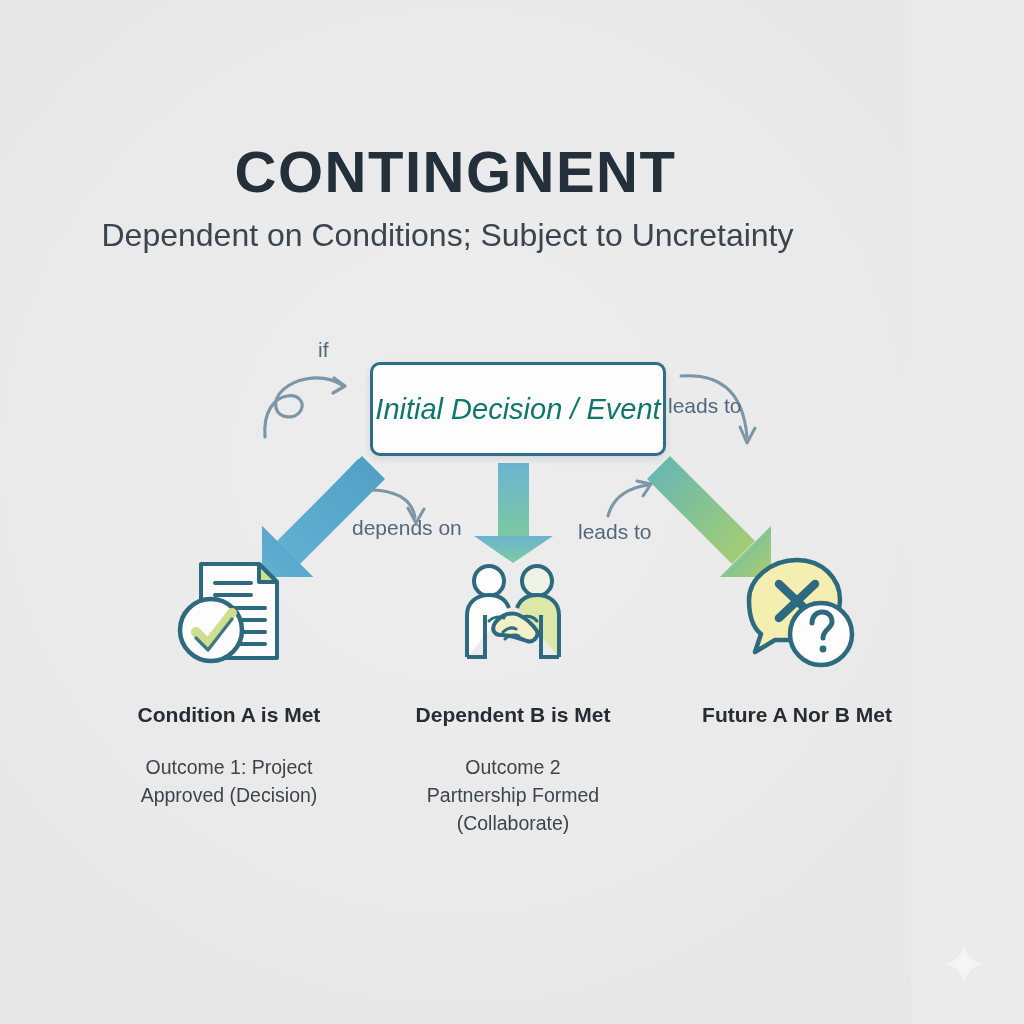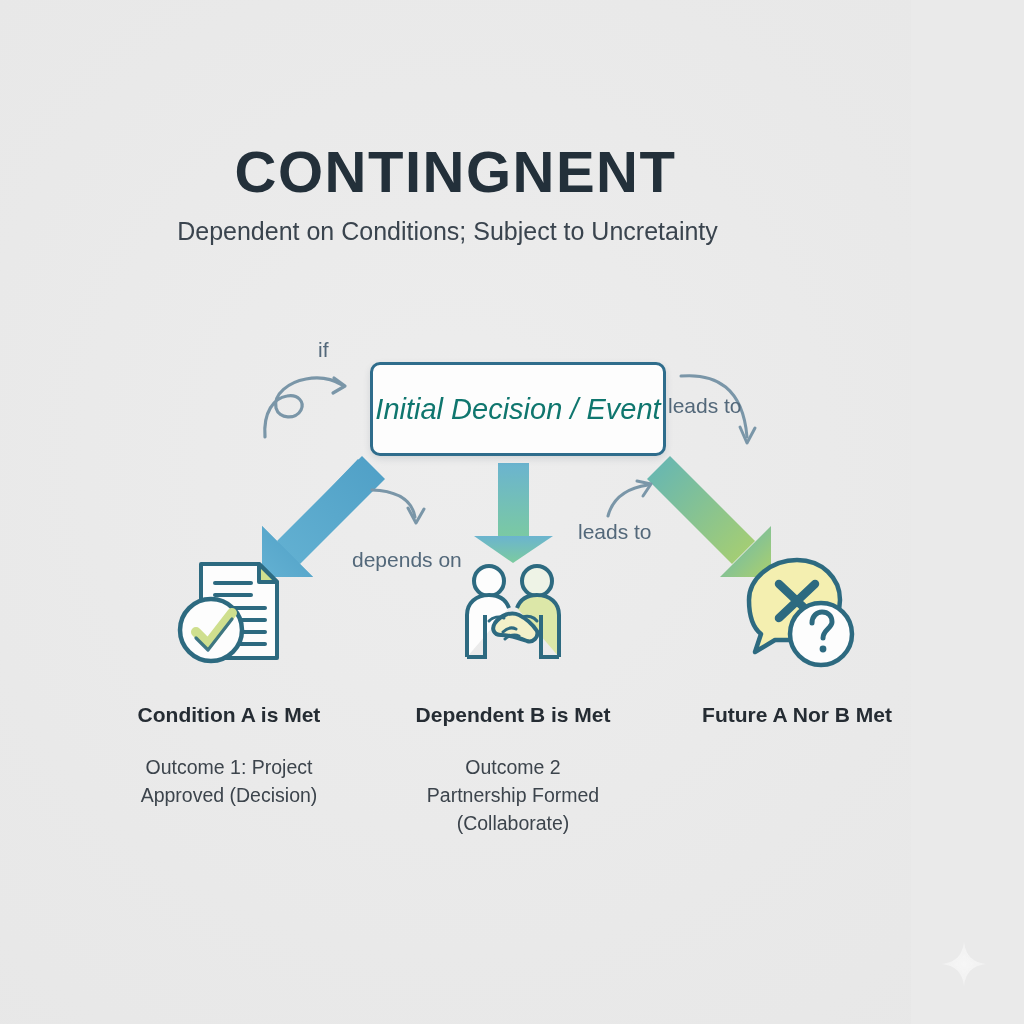--- a/index.html
+++ b/index.html
@@ -30,21 +30,21 @@
     font-weight: bold;
     letter-spacing: 1.5px;
     color: #23303a;
     line-height: 1;
   }
   #subtitle {
     position: absolute;
     left: 0; right: 16px;
     top: 216px;
     text-align: center;
-    font-size: 25px;
+    font-size: 32px;
     font-weight: normal;
     color: #3a444e;
     line-height: 1.2;
   }
 
   
   #central-node {
     position: absolute;
     left: 370px;
     top: 362px;
@@ -67,21 +67,21 @@
 
   
   .conn-label {
     position: absolute;
     font-size: 21px;
     color: #53687a;
     white-space: nowrap;
   }
   #label-if      { left: 318px; top: 338px; }
   #label-leads-1 { left: 668px; top: 394px; }
-  #label-depends { left: 352px; top: 548px; text-align: right; }
+  #label-depends { left: 352px; top: 516px; text-align: right; }
   #label-leads-2 { left: 578px; top: 520px; }
 
   
   .overlay {
     position: absolute;
     left: 0; top: 0;
     width: 1024px;
     height: 1024px;
     pointer-events: none;
   }

